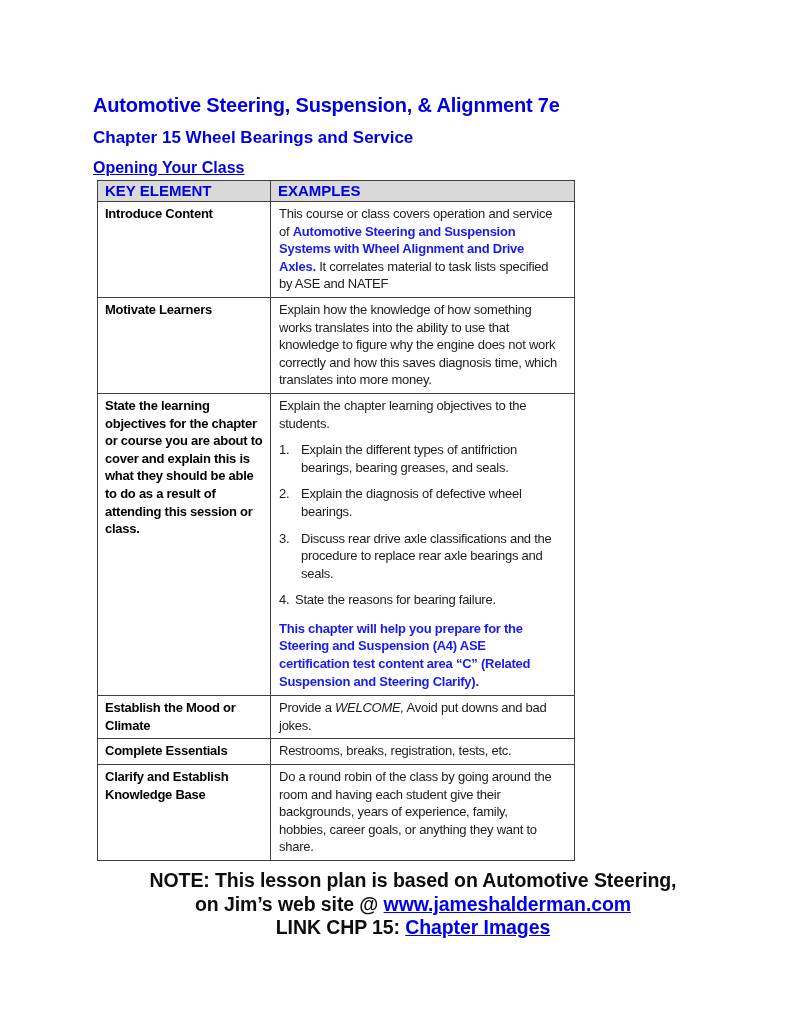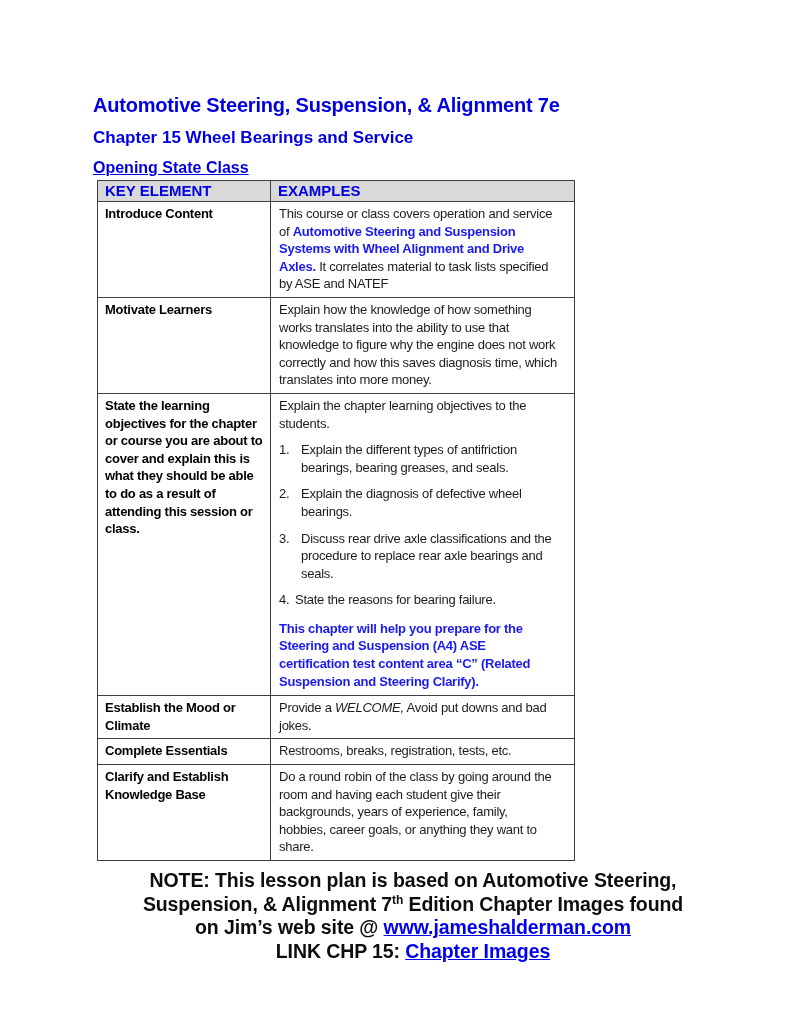--- a/index.html
+++ b/index.html
@@ -111,21 +111,21 @@
   sup.ord { font-size: 12px; line-height: 0; }
 </style>
 </head>
 <body>
 
 <div class="page">
   <div class="content">
 
     <h1 class="doc-title">Automotive Steering, Suspension, &amp; Alignment 7e</h1>
     <h2 class="chapter-heading">Chapter 15 Wheel Bearings and Service</h2>
-    <h3 class="section-heading">Opening State Class</h3>
+    <h3 class="section-heading">Opening Your Class</h3>
 
     <table class="lesson-table">
       <colgroup>
         <col class="col-key">
         <col>
       </colgroup>
       <thead>
         <tr>
           <th>KEY ELEMENT</th>
           <th>EXAMPLES</th>
@@ -173,19 +173,18 @@
         </tr>
         <tr>
           <td class="key-cell">Clarify and Establish Knowledge Base</td>
           <td class="ex-cell">Do a round robin of the class by going around the room and having each student give their backgrounds, years of experience, family, hobbies, career goals, or anything they want to share.</td>
         </tr>
       </tbody>
     </table>
 
     <div class="note-block">
       <p class="note-line"><span>NOTE: This lesson plan is based on Automotive Steering,</span></p>
-      <p class="note-line"><span>Suspension, &amp; Alignment 7</span><sup class="ord">th</sup><span> Edition Chapter Images found</span></p>
       <p class="note-line"><span>on Jim’s web site @ </span><a class="doc-link">www.jameshalderman.com</a></p>
       <p class="note-line"><span>LINK CHP 15: </span><a class="doc-link">Chapter Images</a></p>
     </div>
 
   </div>
 </div>
 
 </body></html>

